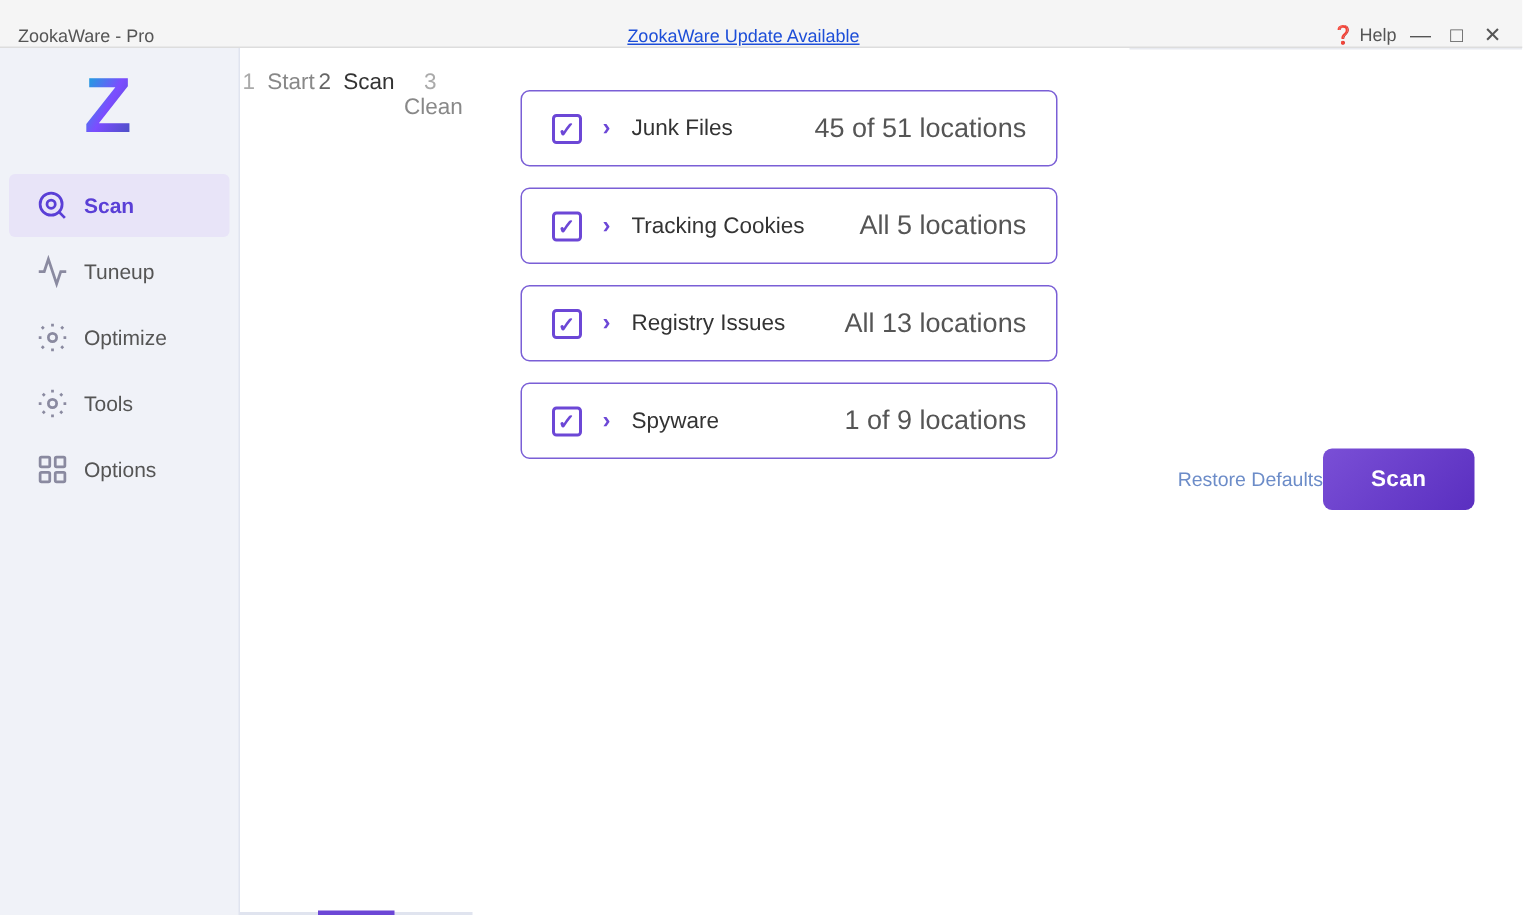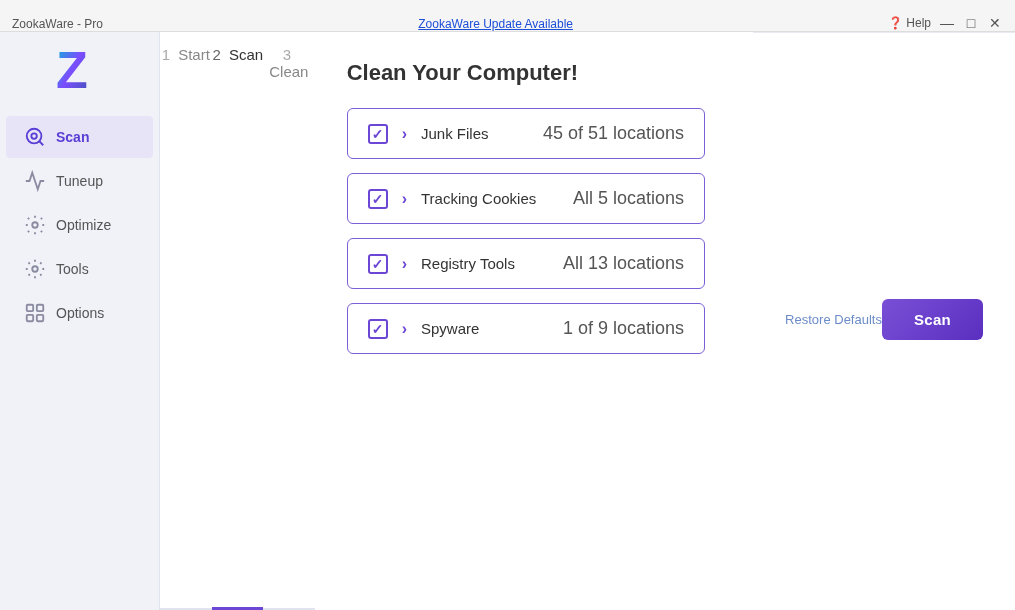--- a/index.html
+++ b/index.html
@@ -351,21 +351,20 @@
         <span class="tab-num">2</span>
         <span>Scan</span>
       </div>
       <div class="tab">
         <span class="tab-num">3</span>
         <span>Clean</span>
       </div>
     </div>
 
     <div class="main-content">
-      <h1 class="page-title">Clean Your Computer!</h1>
 
       <div id="scan-items-container">
           <div class="scan-item">
       <div class="scan-checkbox">
         <span class="checkmark">✓</span>
       </div>
       <span class="scan-chevron">›</span>
       <span class="scan-name">Junk Files</span>
       <span class="scan-count">45 of 51 locations</span>
     </div>
@@ -375,21 +374,21 @@
       </div>
       <span class="scan-chevron">›</span>
       <span class="scan-name">Tracking Cookies</span>
       <span class="scan-count">All 5 locations</span>
     </div>
           <div class="scan-item">
       <div class="scan-checkbox">
         <span class="checkmark">✓</span>
       </div>
       <span class="scan-chevron">›</span>
-      <span class="scan-name">Registry Tools</span>
+      <span class="scan-name">Registry Issues</span>
       <span class="scan-count">All 13 locations</span>
     </div>
           <div class="scan-item">
       <div class="scan-checkbox">
         <span class="checkmark">✓</span>
       </div>
       <span class="scan-chevron">›</span>
       <span class="scan-name">Spyware</span>
       <span class="scan-count">1 of 9 locations</span>
     </div>

